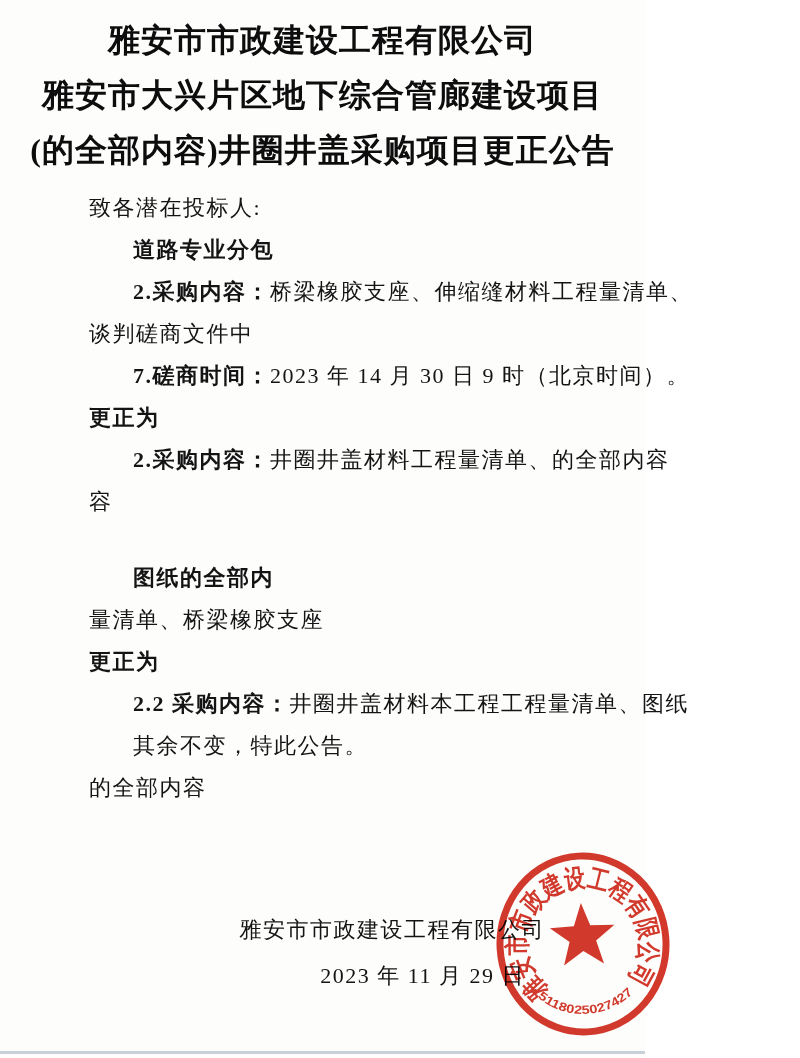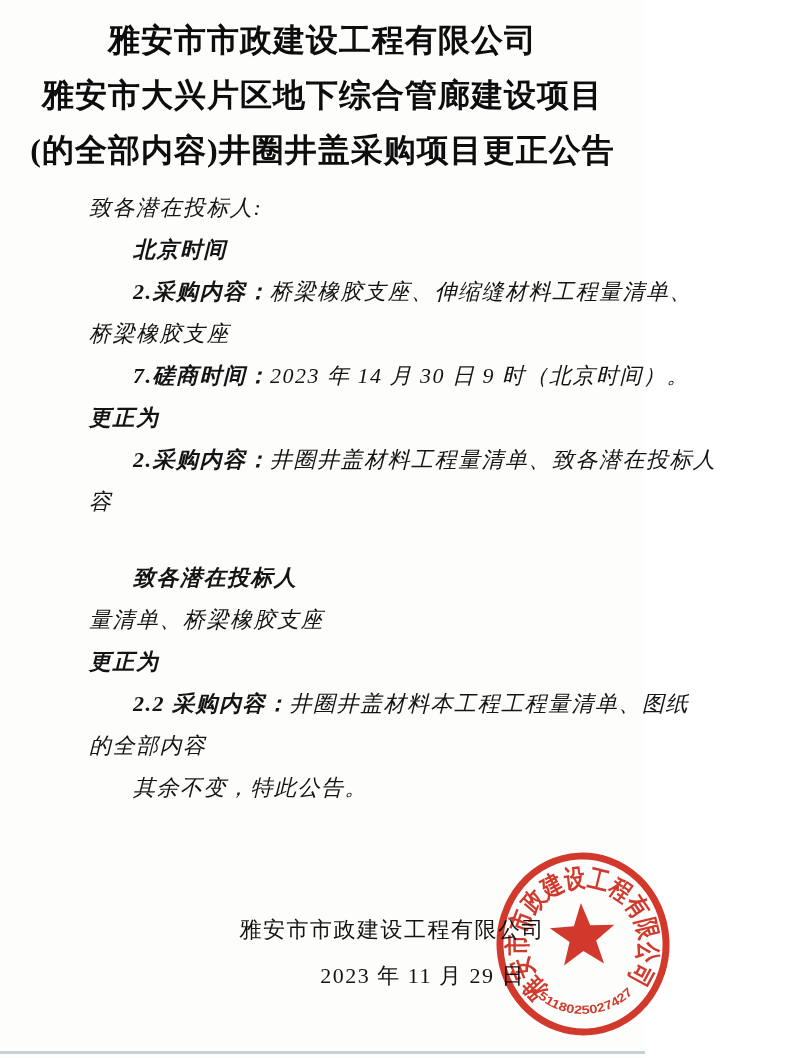--- a/index.html
+++ b/index.html
@@ -28,21 +28,20 @@
     line-height: 55px;
     letter-spacing: 1px;
     color: #0d0d0d;
     white-space: nowrap;
   }
   
   .body-block {
     position: absolute;
     top: 187px; left: 0; right: 0;
     padding: 0 60px 0 89px;
-    font-style: italic;
   }
   .body-block p.line {
     margin: 0;
     font-size: 22px;
     line-height: 42px;
     letter-spacing: 1.5px;
     white-space: nowrap;
   }
   .body-block p.line.indent { text-indent: 44px; }
   .body-block .b { font-weight: bold; }
@@ -93,33 +92,33 @@
 <div class="page">
 
   <header class="title-block">
     <h1 class="title-line">雅安市市政建设工程有限公司</h1>
     <h1 class="title-line">雅安市大兴片区地下综合管廊建设项目</h1>
     <h1 class="title-line">(的全部内容)井圈井盖采购项目更正公告</h1>
   </header>
 
   <main class="body-block">
       <p class="line"><span>致各潜在投标人:</span></p>
-      <p class="line indent"><span class="b">北京时间</span></p>
+      <p class="line indent"><span class="b">道路专业分包</span></p>
       <p class="line indent"><span class="b">2.采购内容：</span><span>桥梁橡胶支座、伸缩缝材料工程量清单、</span></p>
-      <p class="line"><span>桥梁橡胶支座</span></p>
+      <p class="line"><span>谈判磋商文件中</span></p>
       <p class="line indent"><span class="b">7.磋商时间：</span><span>2023 年 14 月 30 日 9 时（北京时间）。</span></p>
       <p class="line"><span class="b">更正为</span></p>
-      <p class="line indent"><span class="b">2.采购内容：</span><span>井圈井盖材料工程量清单、致各潜在投标人</span></p>
+      <p class="line indent"><span class="b">2.采购内容：</span><span>井圈井盖材料工程量清单、的全部内容</span></p>
       <p class="line"><span>容</span></p>
-      <p class="line indent" style="margin-top: 34px;"><span class="b">致各潜在投标人</span></p>
+      <p class="line indent" style="margin-top: 34px;"><span class="b">图纸的全部内</span></p>
       <p class="line"><span>量清单、桥梁橡胶支座</span></p>
       <p class="line"><span class="b">更正为</span></p>
       <p class="line indent"><span class="b">2.2 采购内容：</span><span>井圈井盖材料本工程工程量清单、图纸</span></p>
+      <p class="line indent"><span>其余不变，特此公告。</span></p>
       <p class="line"><span>的全部内容</span></p>
-      <p class="line indent"><span>其余不变，特此公告。</span></p>
     </main>
 
   <div class="signature-block">
     <p class="sig-company">雅安市市政建设工程有限公司</p>
     <p class="sig-date">2023 年 11 月 29 日</p>
   </div>
 
   <svg class="seal" viewBox="0 0 190 190" xmlns="http://www.w3.org/2000/svg" aria-hidden="true" style="color: rgb(207, 42, 27);">
     <g transform="rotate(-3 95 95)">
       <ellipse cx="95" cy="95" rx="83" ry="88" fill="none" stroke="currentColor" stroke-width="7"></ellipse>

